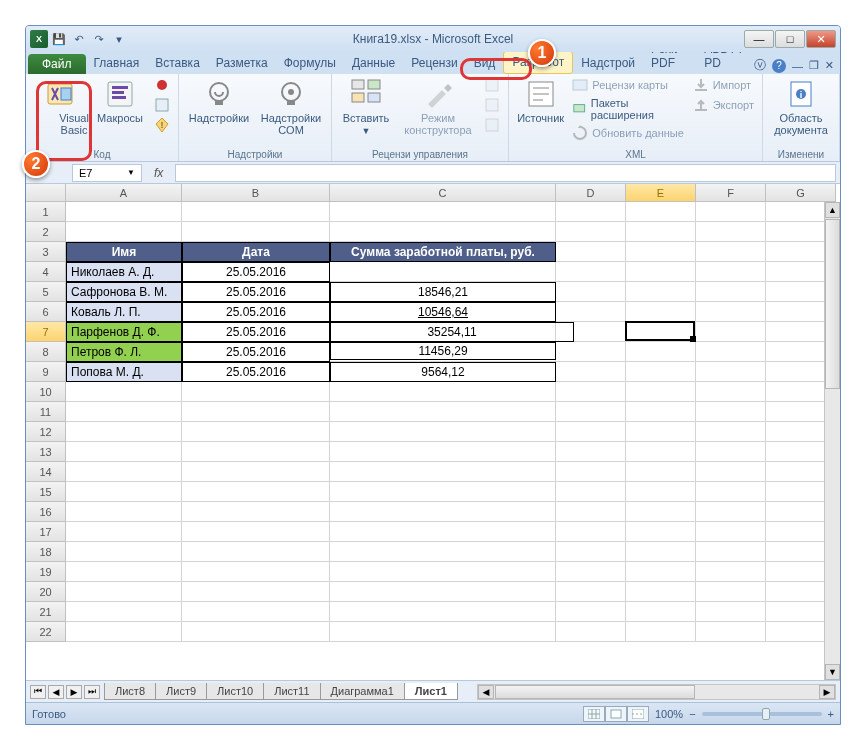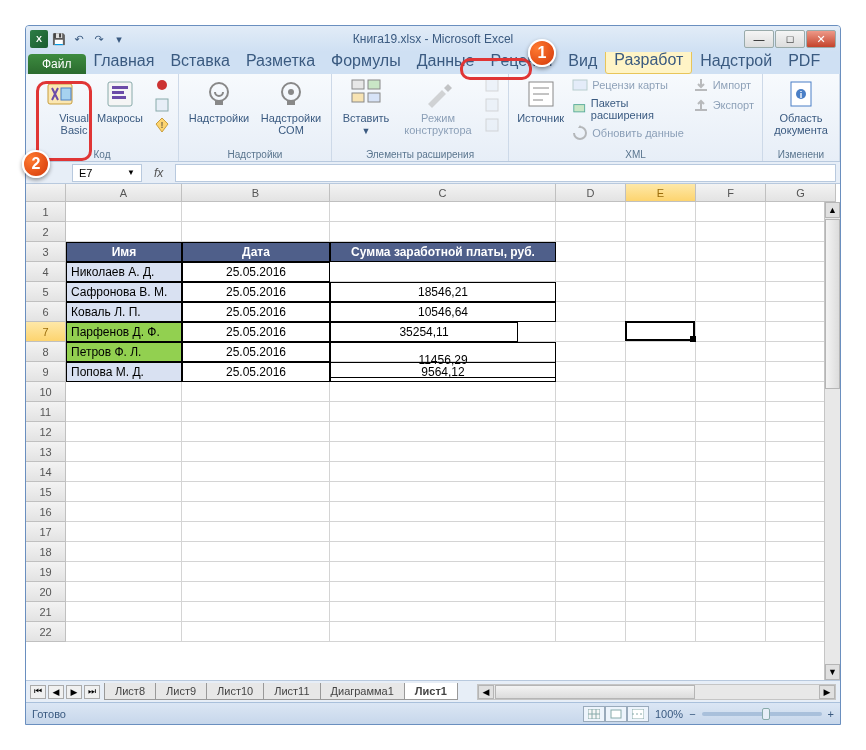--- a/index.html
+++ b/index.html
@@ -18,21 +18,21 @@
 .qa-btn { width: 18px; height: 18px; display: flex; align-items: center; justify-content: center; color: #3a5a80; font-size: 11px; }
 .excel-icon { width: 18px; height: 18px; background: linear-gradient(135deg, #2d7d46, #1a5c2f); border-radius: 2px; display: flex; align-items: center; justify-content: center; color: white; font-size: 9px; font-weight: bold; }
 .title-center { position: absolute; left: 50%; transform: translateX(-50%); color: #3a5a80; font-size: 12px; }
 .win-buttons { margin-left: auto; display: flex; gap: 1px; }
 .win-btn { width: 30px; height: 18px; background: linear-gradient(#f5f5f5, #ddd); border: 1px solid #9aa; border-radius: 2px; display: flex; align-items: center; justify-content: center; font-size: 11px; }
 .win-btn.close { background: linear-gradient(#e98, #c4432b); color: white; }
 
 
 .ribbon-tabs { height: 22px; background: #cfe0f3; display: flex; align-items: flex-end; padding-left: 2px; }
 .file-tab { background: linear-gradient(#3d8b40, #2b6b2e); color: #fff; padding: 3px 14px; border-radius: 4px 4px 0 0; font-size: 12px; }
-.tab { padding: 3px 8px 4px; color: #3a5a80; font-size: 16px; cursor: pointer; }
+.tab { padding: 3px 8px 4px; color: #3a5a80; font-size: 12px; cursor: pointer; }
 .tab.hot { background: #fff4c6; border: 1px solid #e8c55a; border-radius: 3px; }
 .tabs-right { margin-left: auto; display: flex; align-items: center; gap: 6px; color: #3a5a80; padding-right: 6px; }
 .help-circle { width: 14px; height: 14px; border-radius: 50%; background: #4a7fc6; color: white; font-size: 10px; display: flex; align-items: center; justify-content: center; }
 
 
 .ribbon { background: linear-gradient(#f7fafd, #e7eef7); border-bottom: 1px solid #b8c9de; height: 88px; display: flex; }
 .ribbon-group { border-right: 1px solid #cdd9e8; display: flex; flex-direction: column; padding: 2px 6px 0; }
 .ribbon-group-content { flex: 1; display: flex; align-items: flex-start; gap: 4px; }
 .ribbon-group-label { text-align: center; color: #5a758e; font-size: 10px; padding: 1px 0; }
 .big-btn { width: 56px; display: flex; flex-direction: column; align-items: center; gap: 2px; padding: 2px; text-align: center; font-size: 11px; color: #3a5a80; }
@@ -233,21 +233,21 @@
                   <rect x="2" y="2" width="12" height="12" fill="#e7eef7" stroke="#bbb"></rect>
                 </svg></span>
             </div>
           <div class="small-item">
               <span class="icon-sq"><svg viewBox="0 0 16 16">
                   <rect x="2" y="2" width="12" height="12" fill="#e7eef7" stroke="#bbb"></rect>
                 </svg></span>
             </div>
         </div>
       </div>
-      <div class="ribbon-group-label">Элементы расширения</div>
+      <div class="ribbon-group-label">Рецензи управления</div>
     </div>
 
     <div class="ribbon-group" style="flex:1;">
       <div class="ribbon-group-content">
         <div class="big-btn">
           <svg class="icon" viewBox="0 0 32 32">
               <rect x="4" y="4" width="24" height="24" fill="#fff" stroke="#888"></rect>
               <path d="M8 10 h16 M8 16 h16 M8 22 h10" stroke="#888"></path>
             </svg>
           <span>Источник</span>
@@ -514,27 +514,27 @@
           <div class="cell thead" style="left: 0px; top: 40px; width: 116px; height: 20px; justify-content: center;">Имя</div>
           <div class="cell thead" style="left: 116px; top: 40px; width: 148px; height: 20px; justify-content: center;">Дата</div>
           <div class="cell thead" style="left: 264px; top: 40px; width: 226px; height: 20px; justify-content: center;">Сумма заработной платы, руб.</div>
           <div class="cell tcell band-blue" style="left: 0px; top: 60px; width: 116px; height: 20px; justify-content: flex-start;">Николаев А. Д.</div>
           <div class="cell tcell" style="left: 116px; top: 60px; width: 148px; height: 20px; justify-content: center;">25.05.2016</div>
           <div class="cell tcell band-blue" style="left: 0px; top: 80px; width: 116px; height: 20px; justify-content: flex-start;">Сафронова В. М.</div>
           <div class="cell tcell" style="left: 116px; top: 80px; width: 148px; height: 20px; justify-content: center;">25.05.2016</div>
           <div class="cell tcell" style="left: 264px; top: 80px; width: 226px; height: 20px; justify-content: center;">18546,21</div>
           <div class="cell tcell band-blue" style="left: 0px; top: 100px; width: 116px; height: 20px; justify-content: flex-start;">Коваль Л. П.</div>
           <div class="cell tcell" style="left: 116px; top: 100px; width: 148px; height: 20px; justify-content: center;">25.05.2016</div>
-          <div class="cell tcell" style="left: 264px; top: 100px; width: 226px; height: 20px; justify-content: center;">10546,64</div>
+          <div class="cell tcell" style="left: 264px; top: 100px; width: 226px; height: 20px; justify-content: center; text-decoration: underline;">10546,64</div>
           <div class="cell tcell band-green" style="left: 0px; top: 120px; width: 116px; height: 20px; justify-content: flex-start;">Парфенов Д. Ф.</div>
           <div class="cell tcell" style="left: 116px; top: 120px; width: 148px; height: 20px; justify-content: center;">25.05.2016</div>
-          <div class="cell tcell" style="left: 264px; top: 120px; width: 188px; height: 20px; justify-content: center;">35254,11</div>
+          <div class="cell tcell" style="left: 264px; top: 120px; width: 244px; height: 20px; justify-content: center;">35254,11</div>
           <div class="cell tcell band-green" style="left: 0px; top: 140px; width: 116px; height: 20px; justify-content: flex-start;">Петров Ф. Л.</div>
           <div class="cell tcell" style="left: 116px; top: 140px; width: 148px; height: 20px; justify-content: center;">25.05.2016</div>
-          <div class="cell tcell" style="left: 264px; top: 140px; width: 226px; height: 36px; justify-content: center; text-align: center;">11456,29</div>
+          <div class="cell tcell" style="left: 264px; top: 140px; width: 226px; height: 18px; justify-content: center; text-align: center;">11456,29</div>
           <div class="cell tcell band-blue" style="left: 0px; top: 160px; width: 116px; height: 20px; justify-content: flex-start;">Попова М. Д.</div>
           <div class="cell tcell" style="left: 116px; top: 160px; width: 148px; height: 20px; justify-content: center;">25.05.2016</div>
           <div class="cell tcell" style="left: 264px; top: 160px; width: 226px; height: 20px; justify-content: center;">9564,12</div>
           <div class="selbox" style="left: 559px; top: 119px; width: 70px; height: 20px;"></div>
         </div>
       <div class="vscroll">
         <div class="arrow">▲</div>
         <div class="thumb"></div>
         <div class="arrow" style="position:absolute;bottom:0;left:0;right:0;">▼</div>
       </div>

